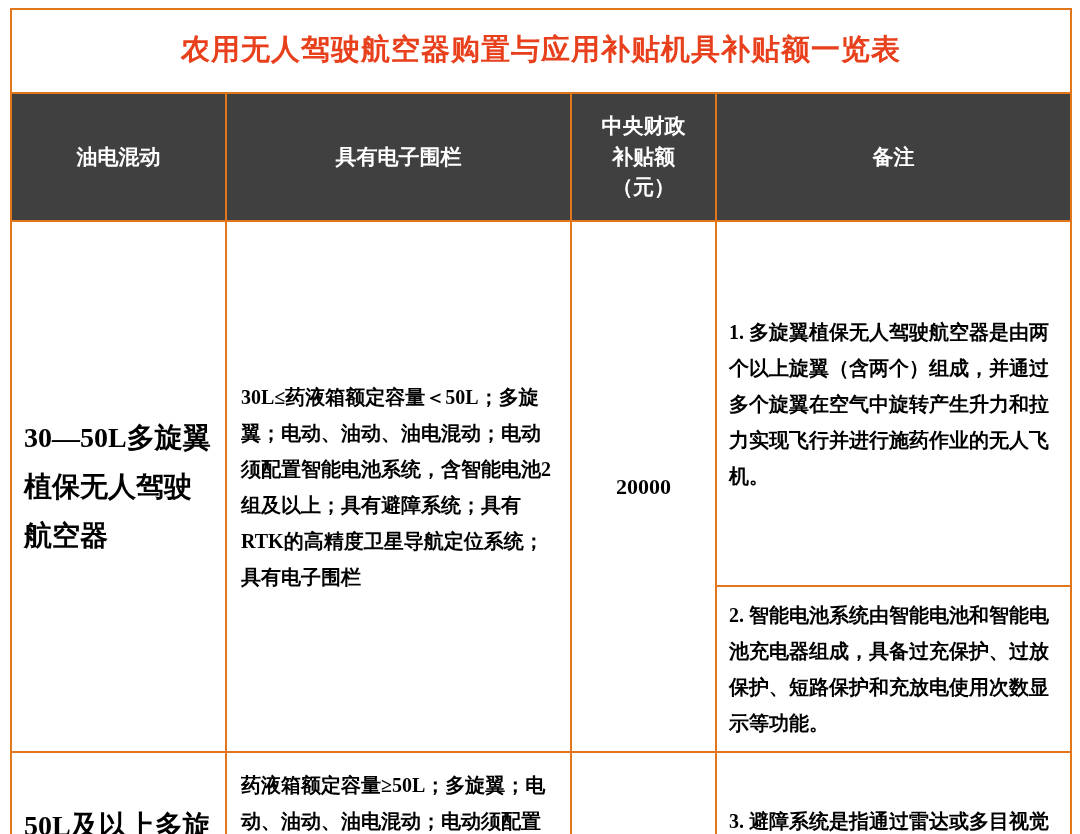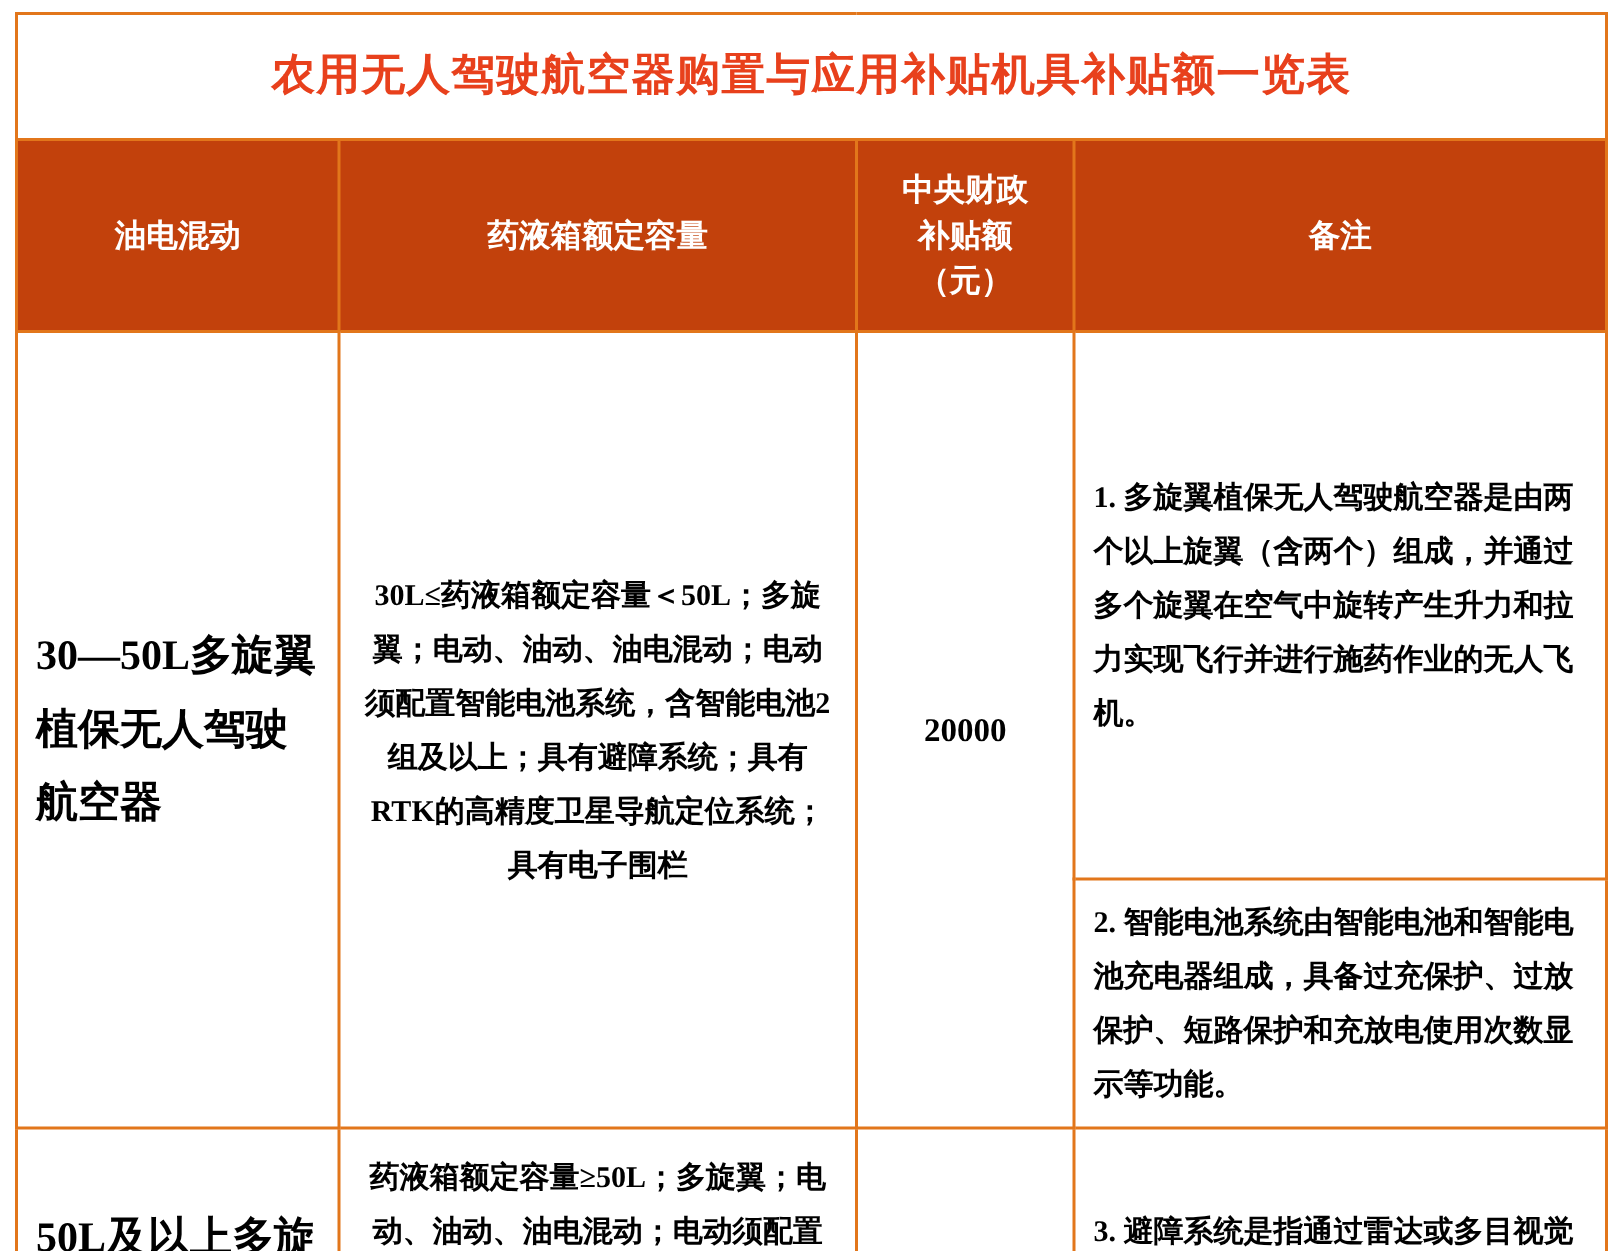--- a/index.html
+++ b/index.html
@@ -35,21 +35,21 @@
     text-align: center;
     color: #E8401C;
     font-size: 29px;
     font-weight: bold;
     letter-spacing: 1px;
     padding: 16px 4px 18px 4px;
     height: 84px;
     background: #ffffff;
   }
   .header-row td {
-    background: #c2410c;
+    background: #404040;
     color: #ffffff;
     font-weight: bold;
     text-align: center;
     font-size: 21px;
     line-height: 1.45;
     padding: 10px 6px;
     height: 128px;
   }
   .col-name   { width: 215px; }
   .col-spec   { width: 345px; }
@@ -61,21 +61,20 @@
     font-weight: bold;
     line-height: 1.75;
     text-align: left;
     padding: 10px 12px;
     color: #000;
   }
   .cell-spec {
     font-size: 20px;
     font-weight: bold;
     line-height: 1.8;
-    text-align: center;
     padding: 12px 14px;
     color: #000;
   }
   .cell-amount {
     font-size: 22px;
     font-weight: bold;
     text-align: center;
     color: #000;
   }
   .cell-remark {
@@ -101,21 +100,21 @@
       <col class="col-spec">
       <col class="col-amount">
       <col class="col-remark">
     </colgroup>
     <tbody>
       <tr>
         <td class="title-cell" colspan="4">农用无人驾驶航空器购置与应用补贴机具补贴额一览表</td>
       </tr>
       <tr class="header-row">
         <td>油电混动</td>
-        <td>药液箱额定容量</td>
+        <td>具有电子围栏</td>
         <td>
           <div>中央财政</div>
           <div>补贴额</div>
           <div>（元）</div>
         </td>
         <td>备注</td>
       </tr>
 
       <tr class="row1-height">
         <td class="cell-name" rowspan="2">30—50L多旋翼植保无人驾驶航空器</td>

